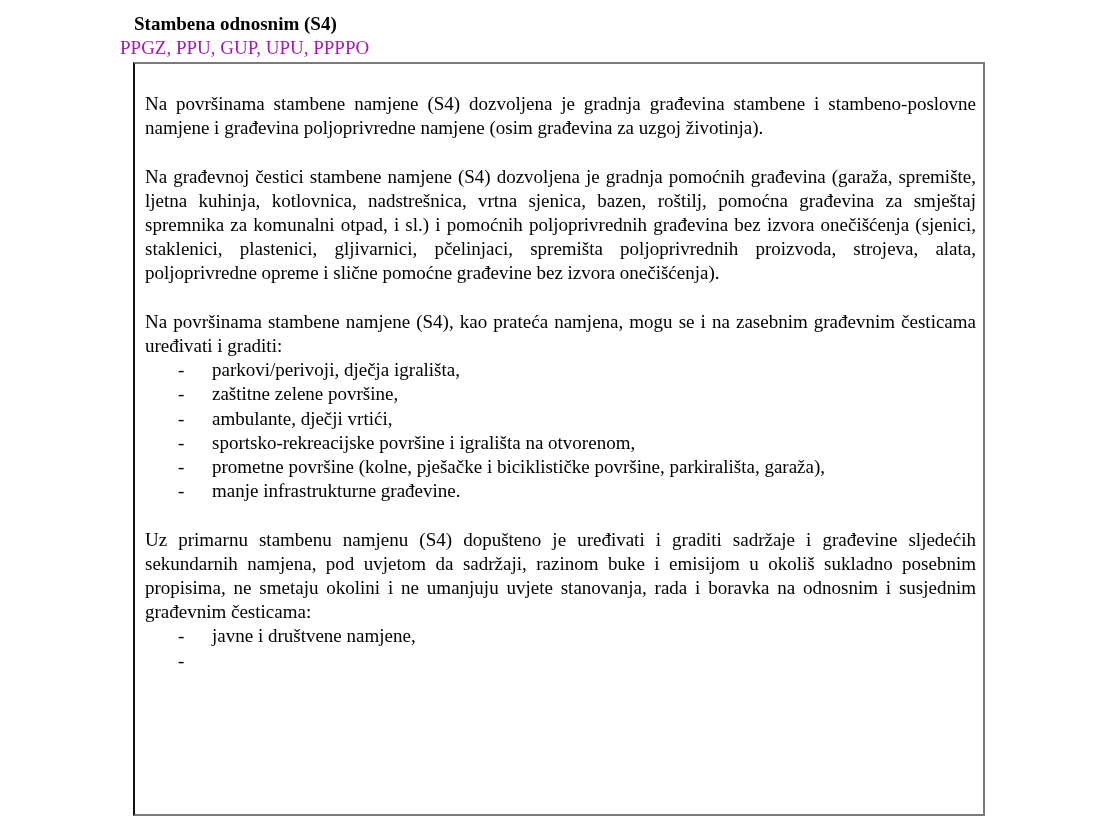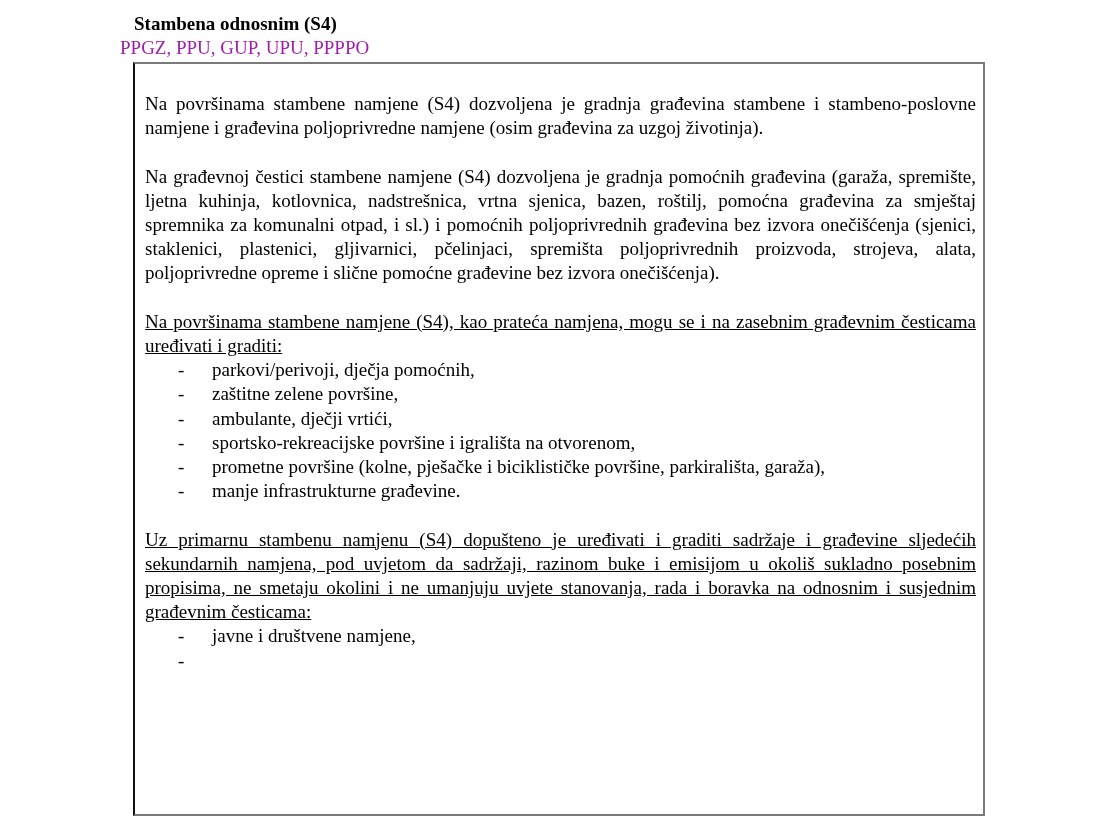--- a/index.html
+++ b/index.html
@@ -52,21 +52,20 @@
       width: 831px;
       font-size: 19px;
       line-height: 24.2px;
     }
     .para {
       margin: 0 0 24.2px 0;
       text-align: justify;
     }
     .para.nomargin {
       margin-bottom: 0;
-      text-decoration: underline;
     }
     ul.dash {
       list-style: none;
       margin: 0 0 24.2px 0;
       padding: 0;
     }
     ul.dash li {
       position: relative;
       padding-left: 67px;
       text-align: justify;
@@ -82,21 +81,21 @@
 
 <h1 class="heading">Stambena odnosnim (S4)</h1>
 <div class="subheading">PPGZ, PPU, GUP, UPU, PPPPO</div>
 
 <div class="box">
   <div class="content">
     <p class="para">Na površinama stambene namjene (S4) dozvoljena je gradnja građevina stambene i stambeno-poslovne namjene i građevina poljoprivredne namjene (osim građevina za uzgoj životinja).</p>
     <p class="para">Na građevnoj čestici stambene namjene (S4) dozvoljena je gradnja pomoćnih građevina (garaža, spremište, ljetna kuhinja, kotlovnica, nadstrešnica, vrtna sjenica, bazen, roštilj, pomoćna građevina za smještaj spremnika za komunalni otpad, i sl.) i pomoćnih poljoprivrednih građevina bez izvora onečišćenja (sjenici, staklenici, plastenici, gljivarnici, pčelinjaci, spremišta poljoprivrednih proizvoda, strojeva, alata, poljoprivredne opreme i slične pomoćne građevine bez izvora onečišćenja).</p>
     <p class="para nomargin">Na površinama stambene namjene (S4), kao prateća namjena, mogu se i na zasebnim građevnim česticama uređivati i graditi:</p>
     <ul class="dash">
-      <li><span class="dash-mark">-</span><span>parkovi/perivoji, dječja pomoćnih,</span></li>
+      <li><span class="dash-mark">-</span><span>parkovi/perivoji, dječja igrališta,</span></li>
       <li><span class="dash-mark">-</span><span>zaštitne zelene površine,</span></li>
       <li><span class="dash-mark">-</span><span>ambulante, dječji vrtići,</span></li>
       <li><span class="dash-mark">-</span><span>sportsko-rekreacijske površine i igrališta na otvorenom,</span></li>
       <li><span class="dash-mark">-</span><span>prometne površine (kolne, pješačke i biciklističke površine, parkirališta, garaža),</span></li>
       <li><span class="dash-mark">-</span><span>manje infrastrukturne građevine.</span></li>
     </ul>
     <p class="para nomargin">Uz primarnu stambenu namjenu (S4) dopušteno je uređivati i graditi sadržaje i građevine sljedećih sekundarnih namjena, pod uvjetom da sadržaji, razinom buke i emisijom u okoliš sukladno posebnim propisima, ne smetaju okolini i ne umanjuju uvjete stanovanja, rada i boravka na odnosnim i susjednim građevnim česticama:</p>
     <ul class="dash">
       <li><span class="dash-mark">-</span><span>javne i društvene namjene,</span></li>
       <li><span class="dash-mark">-</span></li>

